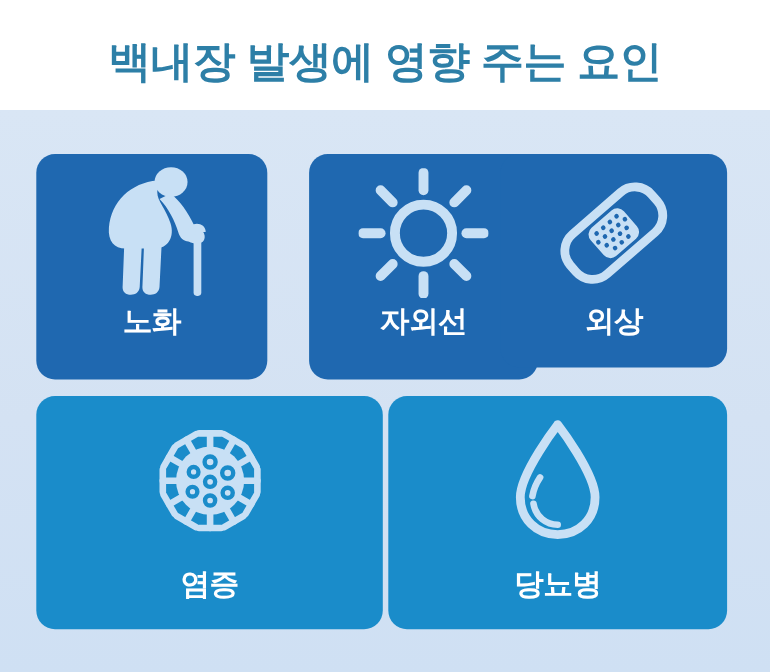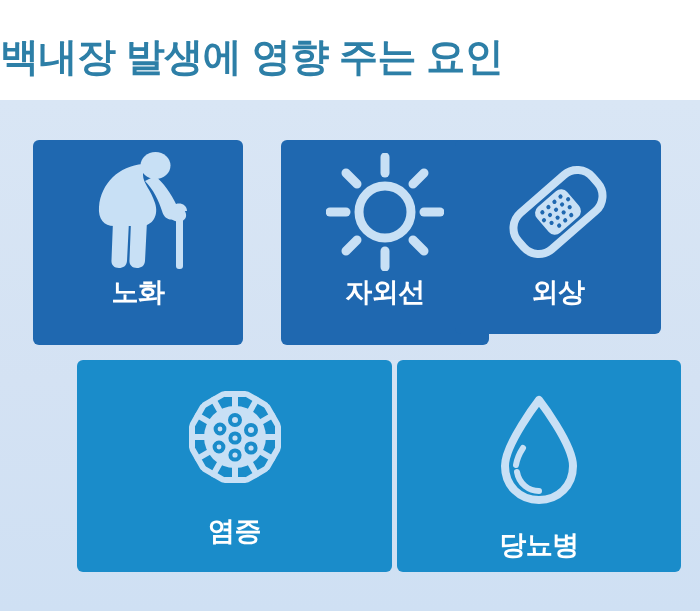--- a/index.html
+++ b/index.html
@@ -9,59 +9,59 @@
   }
   #page {
     position:relative; width:700px; height:611px;
     background:#d7e4f4;
   }
 
   
   .header {
     position:absolute; left:0; top:0; width:700px; height:112px;
     background:#ffffff;
-    display:flex; align-items:center; 
+    display:flex; align-items:center; justify-content:center;
   }
   .header-title {
     font-size:39px; font-weight:bold; letter-spacing:-0.5px;
     color:#2d7fa7; white-space:nowrap;
     line-height:1;
   }
 
   
   .body-area {
     position:absolute; left:0; top:100px; width:700px; height:511px;
     background:linear-gradient(180deg,#d9e6f5 0%,#d4e2f3 55%,#cfe0f3 100%);
   }
 
   .card {
     position:absolute;
-    border-radius:6px;
+    border-radius:17px;
     display:flex; flex-direction:column;
     align-items:center; justify-content:flex-start;
   }
   .card.row-top    { background:#1f68b0; }
-  .card.row-bottom { background:#1a8cca;margin-left:44px; }
+  .card.row-bottom { background:#1a8cca; }
 
   .card-icon {
     display:flex; align-items:center; justify-content:center;
     width:100%;
   }
   .card-label {
     color:#ffffff; font-weight:bold; font-size:27px;
     letter-spacing:-0.5px; line-height:1; white-space:nowrap;
   }
 
   
   #card-aging   { left:33px;  top:40px; width:210px; height:205px; }
   #card-uv      { left:245px; top:40px; width:208px; height:205px;margin-left:36px; }
   #card-trauma  { left:455px; top:40px; width:206px; height:194px; }
   
   #card-inflammation { left:33px;  top:260px; width:315px; height:212px; }
-  #card-diabetes     { left:353px; top:260px; width:284px; height:212px;justify-content:center; }
+  #card-diabetes     { left:353px; top:260px; width:308px; height:212px; }
 
   .row-top .card-icon    { height:135px; padding-top:8px; }
   .row-top .card-label   { margin-top:4px; }
   .row-bottom .card-icon { height:140px; padding-top:14px; }
   .row-bottom .card-label{ margin-top:18px; }
 
   svg { display:block; }
 </style>
 </head>
 <body>

